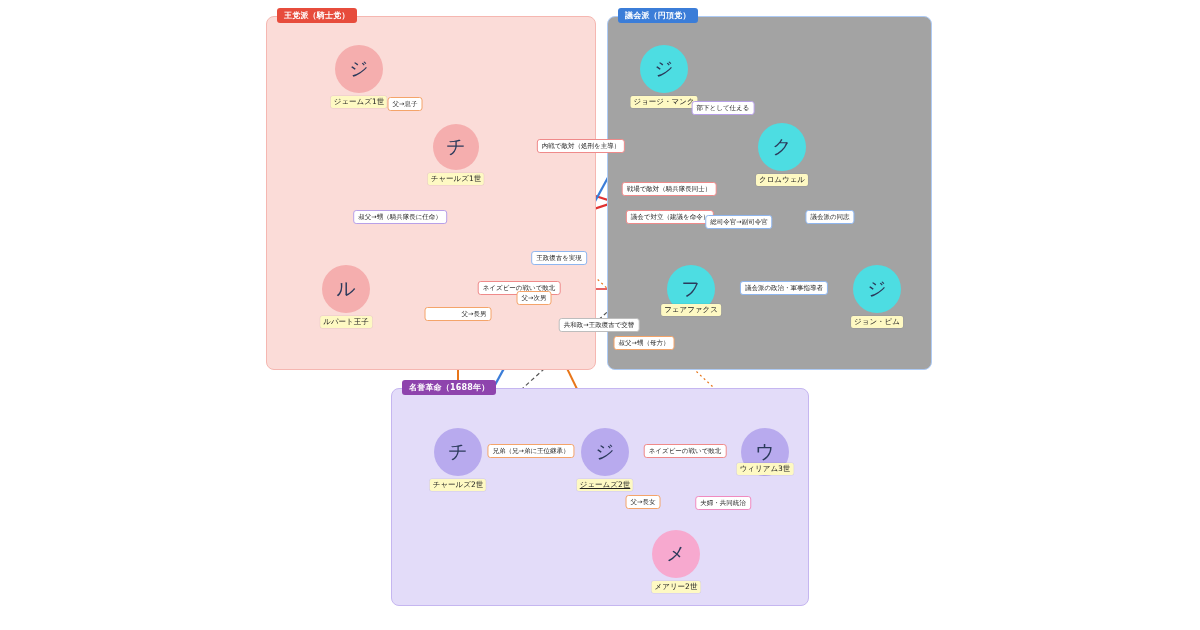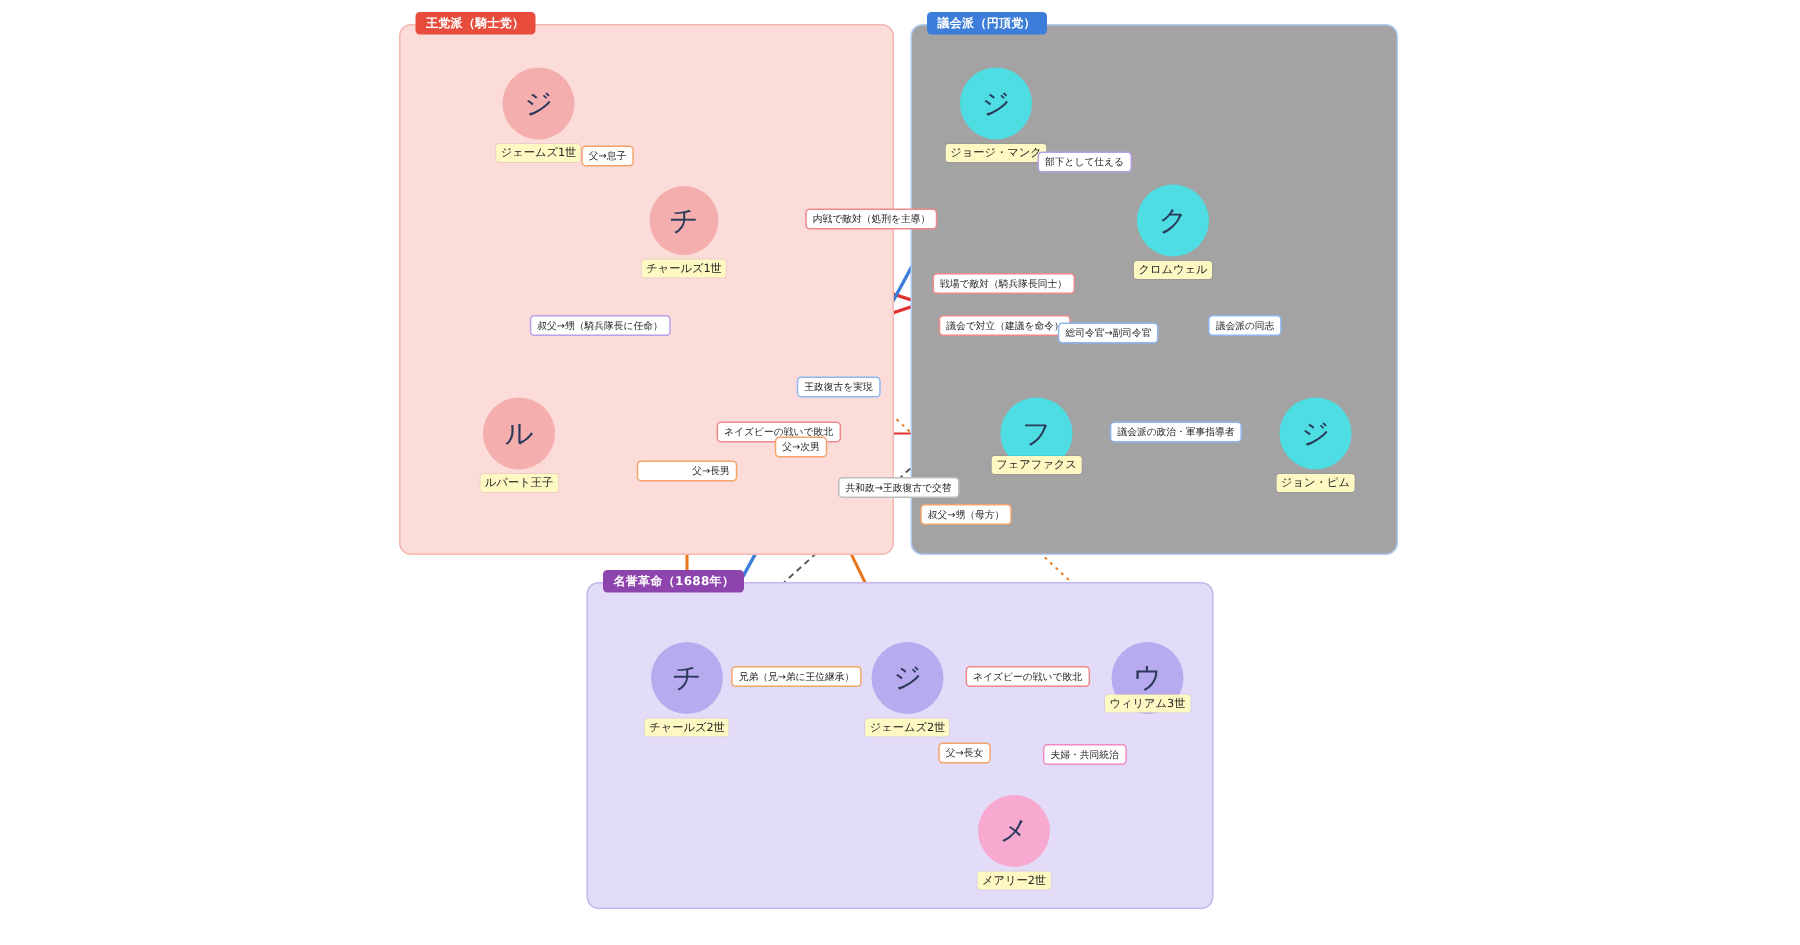--- a/index.html
+++ b/index.html
@@ -144,21 +144,21 @@
       <div class="node" style="left: 877px; top: 289px;">
         <div class="circle" style="width: 48px; height: 48px; background: rgb(77, 221, 226);">ジ</div>
         <div class="caption" style="top: 48px;">ジョン・ピム</div>
       </div>
       <div class="node" style="left: 458px; top: 452px;">
         <div class="circle" style="width: 48px; height: 48px; background: rgb(184, 170, 238);">チ</div>
         <div class="caption" style="top: 48px;">チャールズ2世</div>
       </div>
       <div class="node" style="left: 605px; top: 452px;">
         <div class="circle" style="width: 48px; height: 48px; background: rgb(184, 170, 238);">ジ</div>
-        <div class="caption" style="top: 48px;">ジェームズ2世</div>
+        <div class="caption" style="top: 48px; text-decoration: underline;">ジェームズ2世</div>
       </div>
       <div class="node" style="left: 765px; top: 452px;">
         <div class="circle" style="width: 48px; height: 48px; background: rgb(184, 170, 238);">ウ</div>
         <div class="caption" style="top: 32px;">ウィリアム3世</div>
       </div>
       <div class="node" style="left: 676px; top: 554px;">
         <div class="circle" style="width: 48px; height: 48px; background: rgb(247, 169, 207);">メ</div>
         <div class="caption" style="top: 48px;">メアリー2世</div>
       </div>
     </div>

